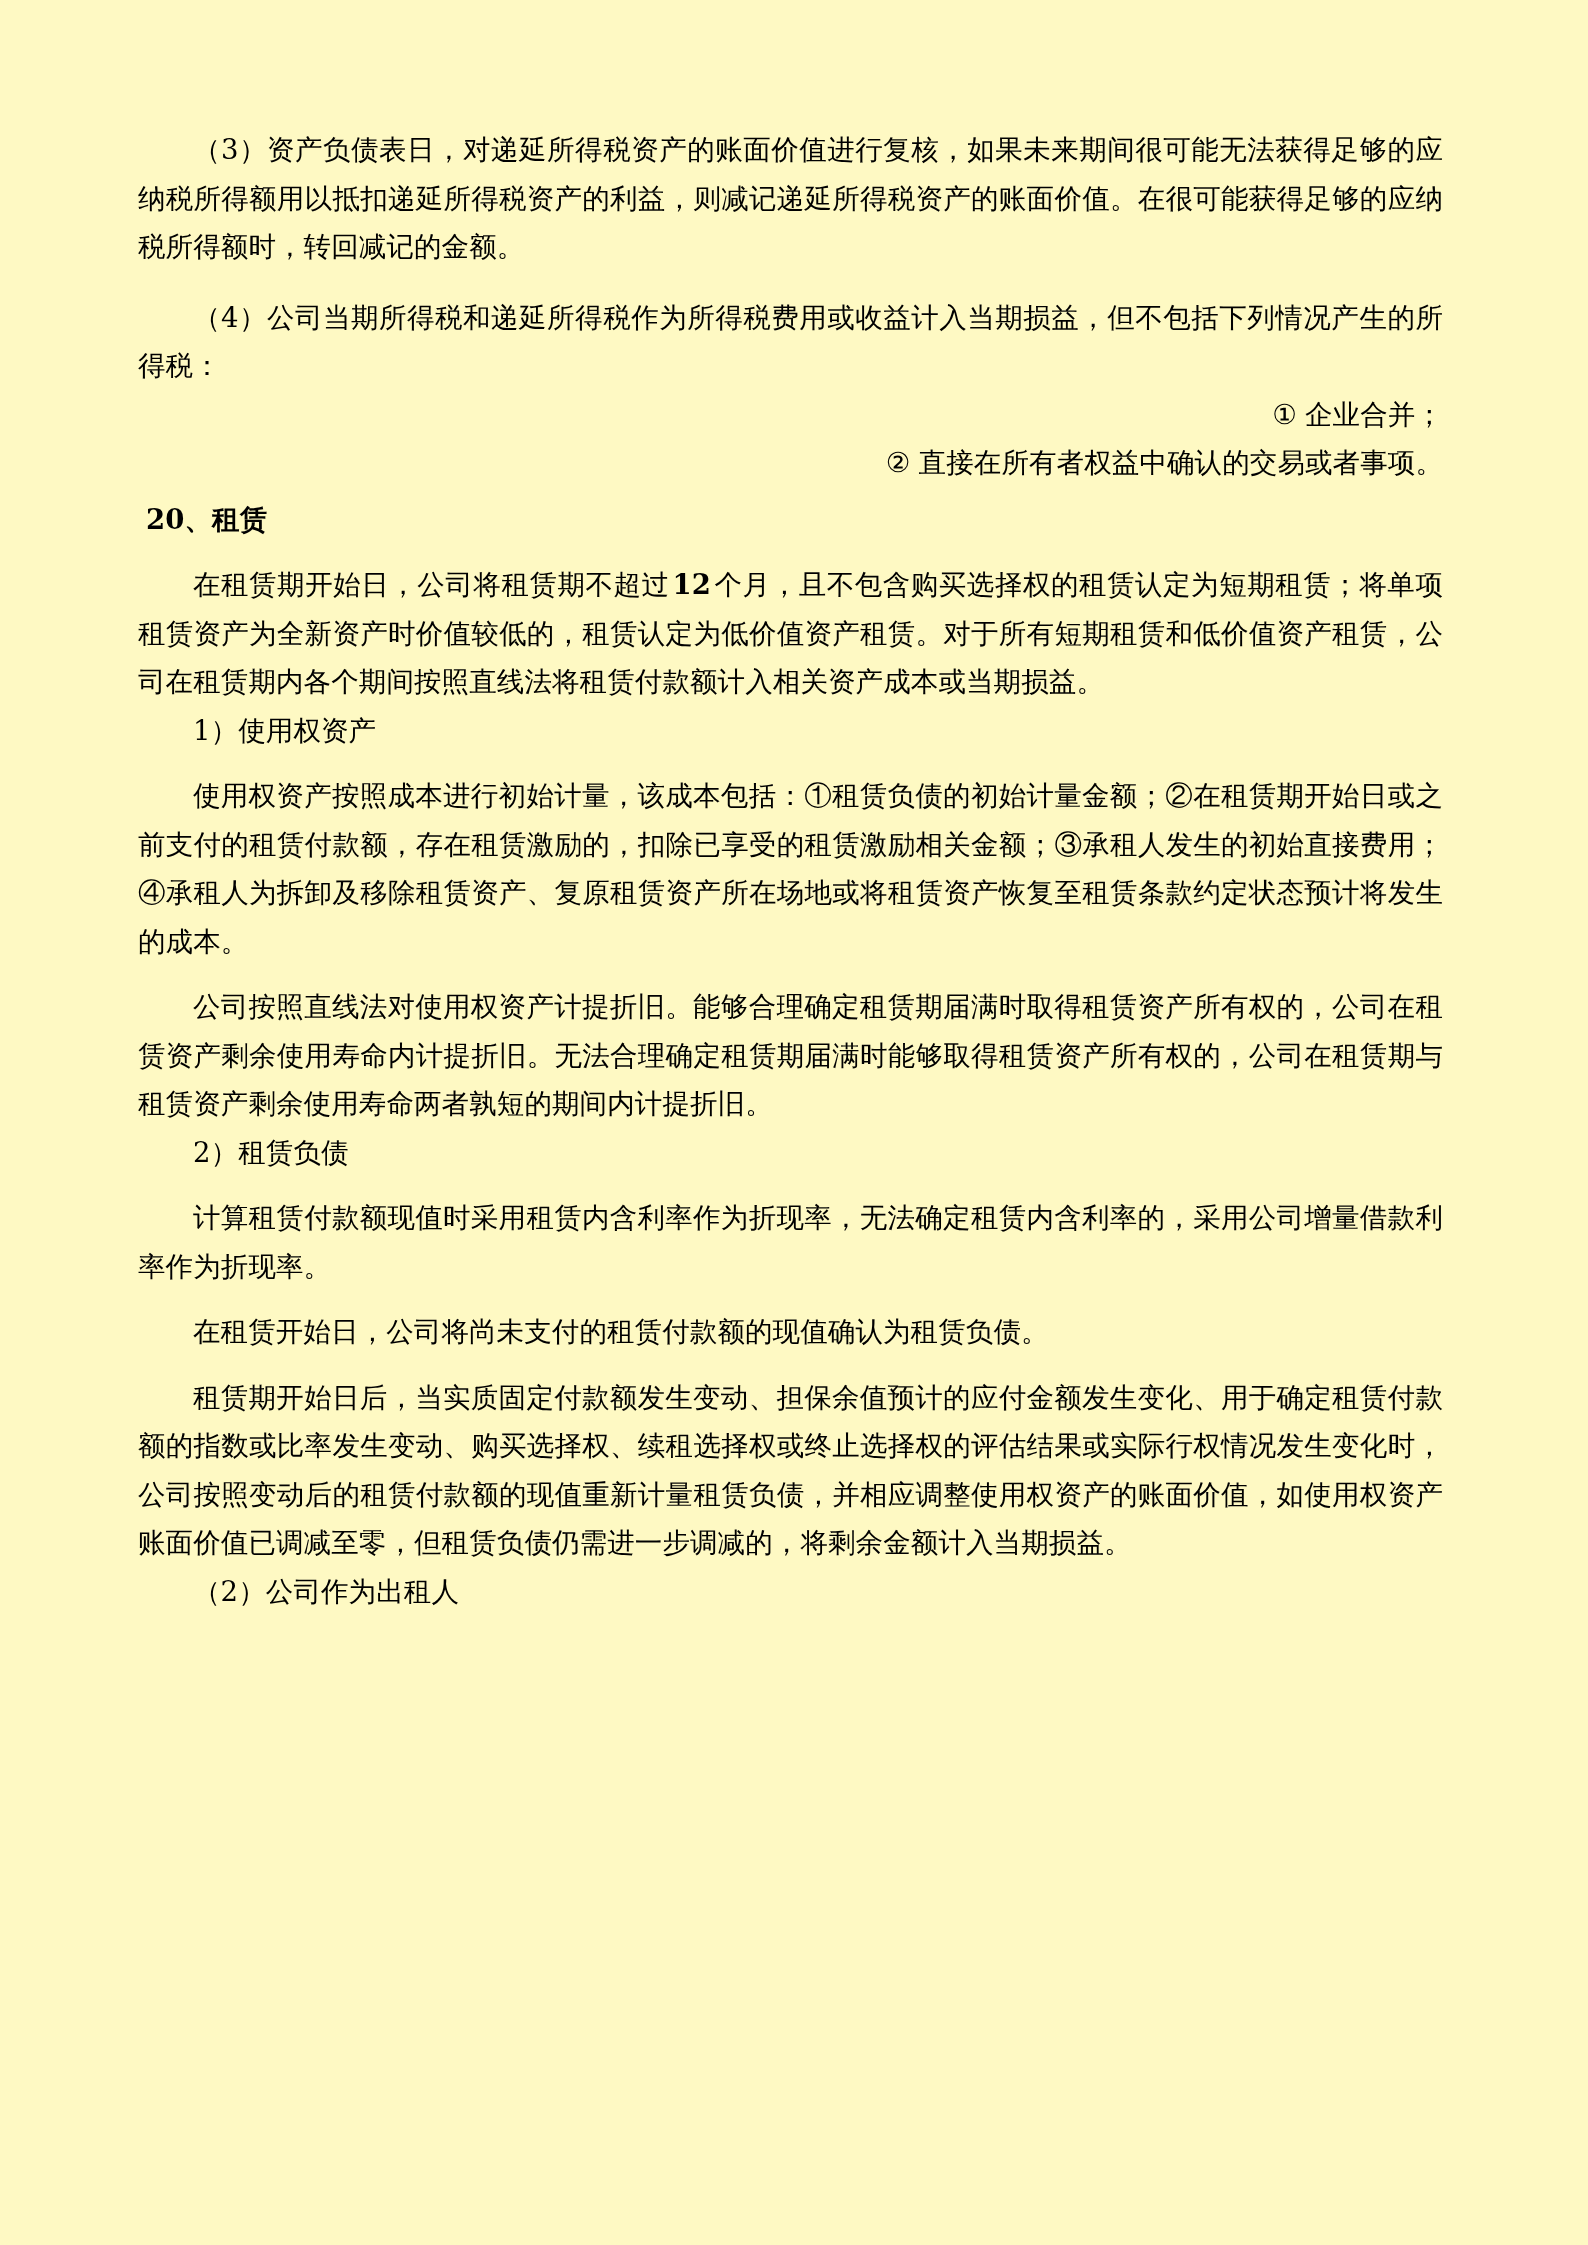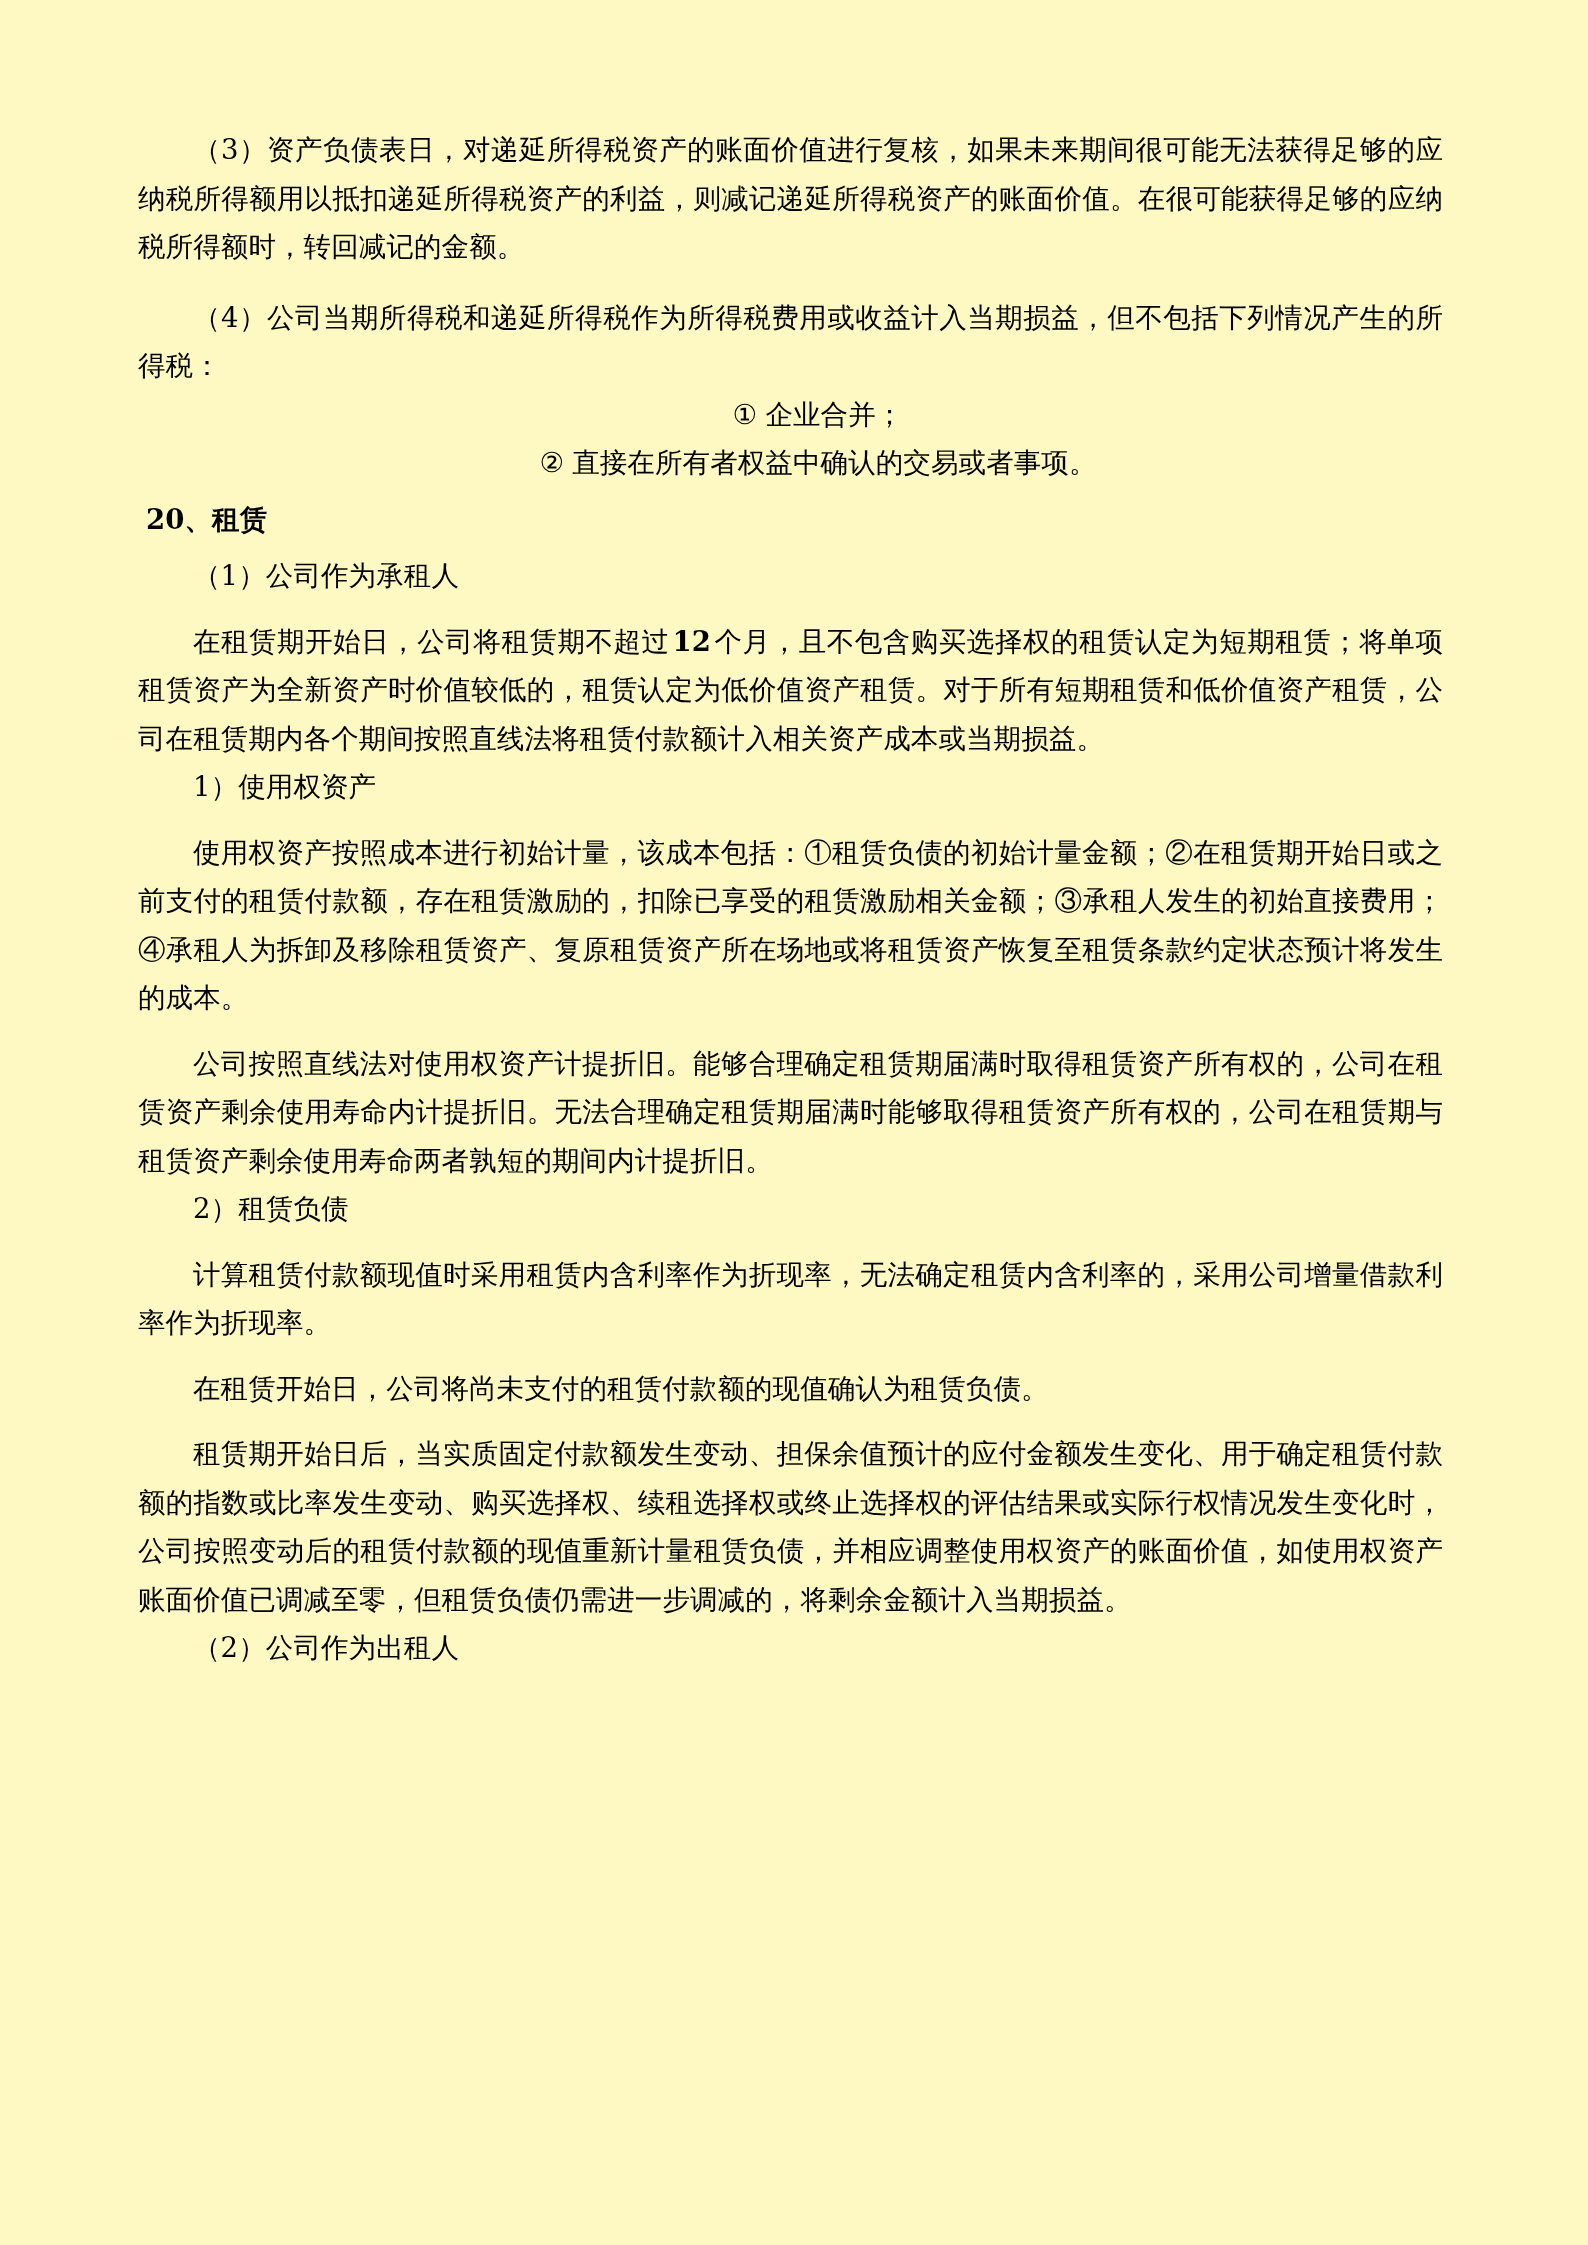--- a/index.html
+++ b/index.html
@@ -38,21 +38,21 @@
   }
   
   p.gap-sm { margin-top: 17px; }
   p.gap-md { margin-top: 22px; }
 
   
   p.item {
     margin: 0;
     font-size: 27.5px;
     line-height: 48.5px;
-    text-align: center;
+    text-align: right;
     text-indent: 2em;
     letter-spacing: 0.1px;
   }
   p.item .marker { margin-right: 8px; }
 
   
   h2.heading {
     margin: 8px;
     font-size: 27.5px;
     line-height: 48.5px;
@@ -89,21 +89,20 @@
     <p class="item gap-md">
       <span class="marker">①</span><span>企业合并；</span>
     </p>
 
     <p class="item gap-sm">
       <span class="marker">②</span><span>直接在所有者权益中确认的交易或者事项。</span>
     </p>
 
     <h2 class="heading gap-md">20、租赁</h2>
 
-    <p class="subhead gap-sm">（1）公司作为承租人</p>
 
     <p class="para gap-sm">
       <span>在租赁期开始日，公司将租赁期不超过</span><span class="lat">12</span><span>个月，且不包含购买选择权的租赁认定为短期租赁；将单项租赁资产为全新资产时价值较低的，租赁认定为低价值资产租赁。对于所有短期租赁和低价值资产租赁，公司在租赁期内各个期间按照直线法将租赁付款额计入相关资产成本或当期损益。</span>
     </p>
 
 
     <p class="subhead gap-sm">1）使用权资产</p>
 
     <p class="para gap-sm">使用权资产按照成本进行初始计量，该成本包括：①租赁负债的初始计量金额；②在租赁期开始日或之前支付的租赁付款额，存在租赁激励的，扣除已享受的租赁激励相关金额；③承租人发生的初始直接费用；④承租人为拆卸及移除租赁资产、复原租赁资产所在场地或将租赁资产恢复至租赁条款约定状态预计将发生的成本。</p>
 

